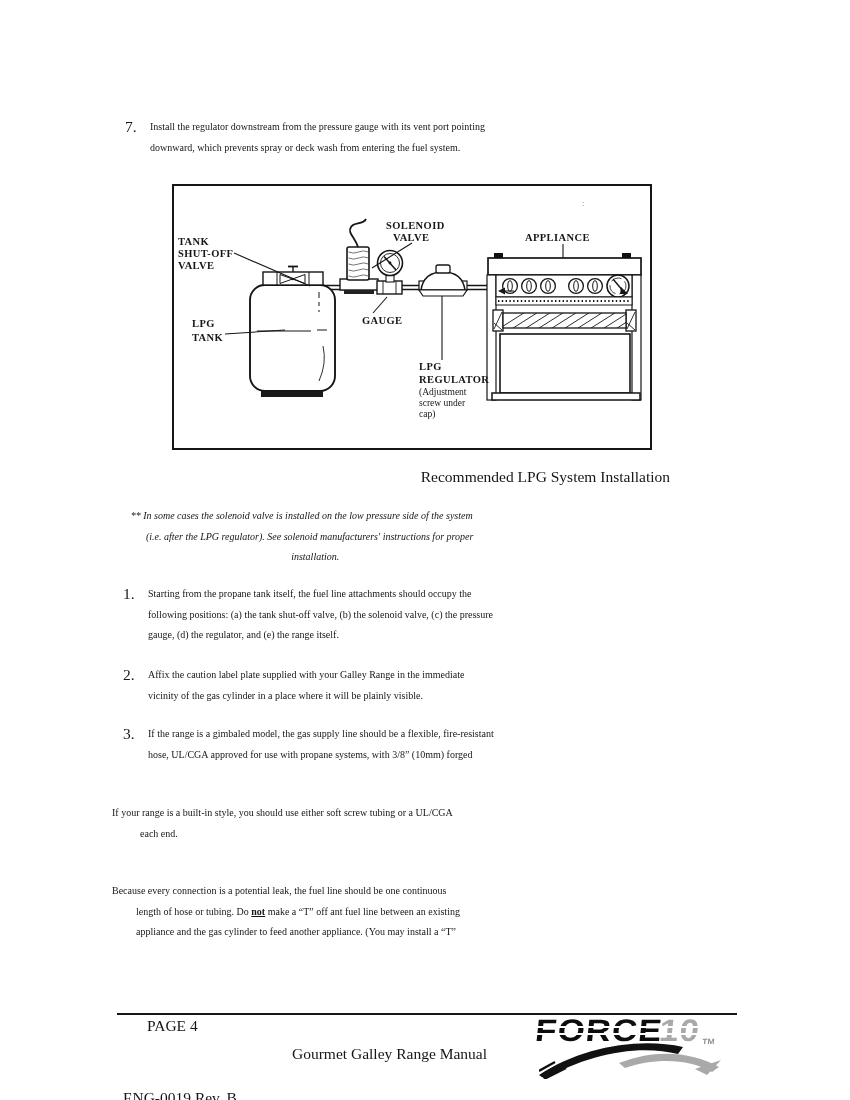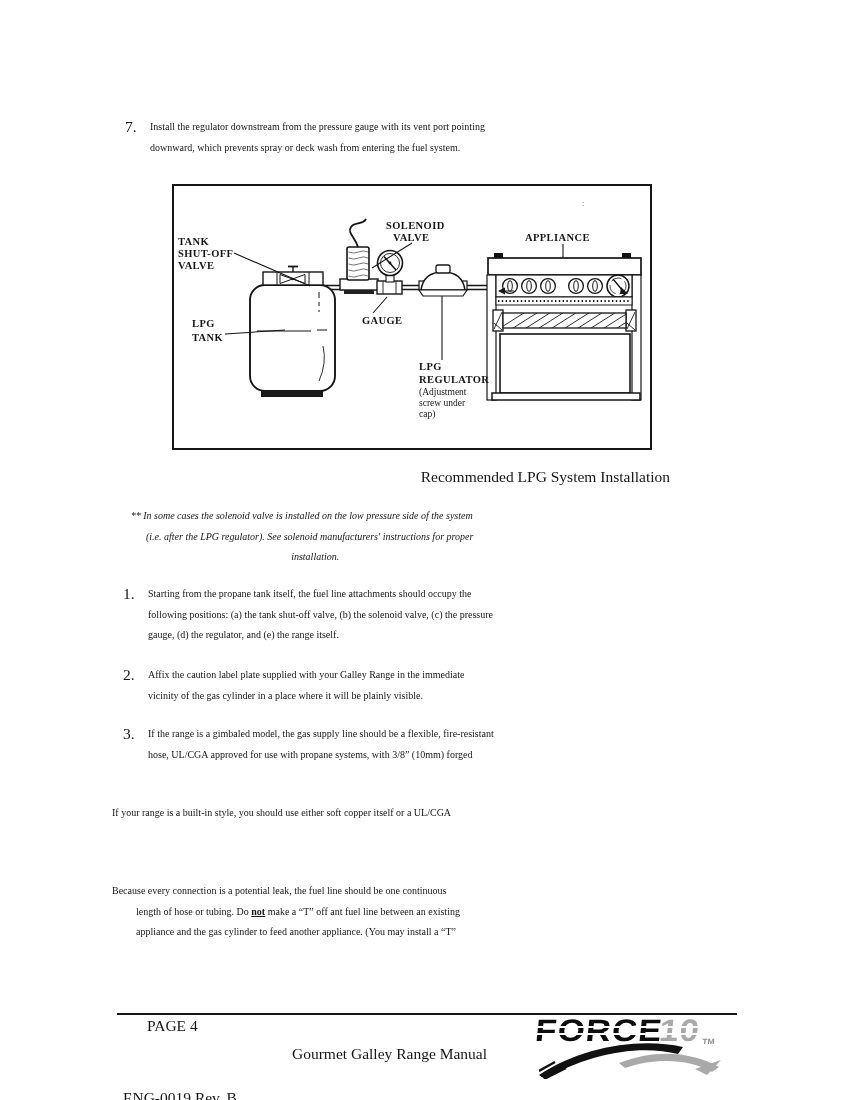--- a/index.html
+++ b/index.html
@@ -227,21 +227,22 @@
 
   <div class="abs block" style="left:123px;top:724px;">
     <span class="num">3.</span>
     <div class="txt">
       <div class="line">If the range is a gimbaled model, the gas supply line should be a flexible, fire-resistant</div>
       <div class="line">hose, UL/CGA approved for use with propane systems, with 3/8” (10mm) forged</div>
     </div>
   </div>
 
   <div class="abs" style="left:112px;top:803px;">
-    <div class="line">If your range is a built-in style, you should use either soft copper itself or a UL/CGA</div>
+    <div class="line">If your range is a built-in style, you should use either soft screw tubing or a UL/CGA</div>
+    <div class="line p28">each end.</div>
   </div>
 
   <div class="abs" style="left:112px;top:881px;">
     <div class="line">Because every connection is a potential leak, the fuel line should be one continuous</div>
     <div class="line p24"><span>length of hose or tubing. Do </span><span class="bu">not</span><span> make a “T” off ant fuel line between an existing</span></div>
     <div class="line p24">appliance and the gas cylinder to feed another appliance. (You may install a “T”</div>
   </div>
 
   <div class="abs footer-rule"></div>
   <div class="abs footer-text" style="left:123px;top:1016px;margin-left:24px;">PAGE 4</div>

